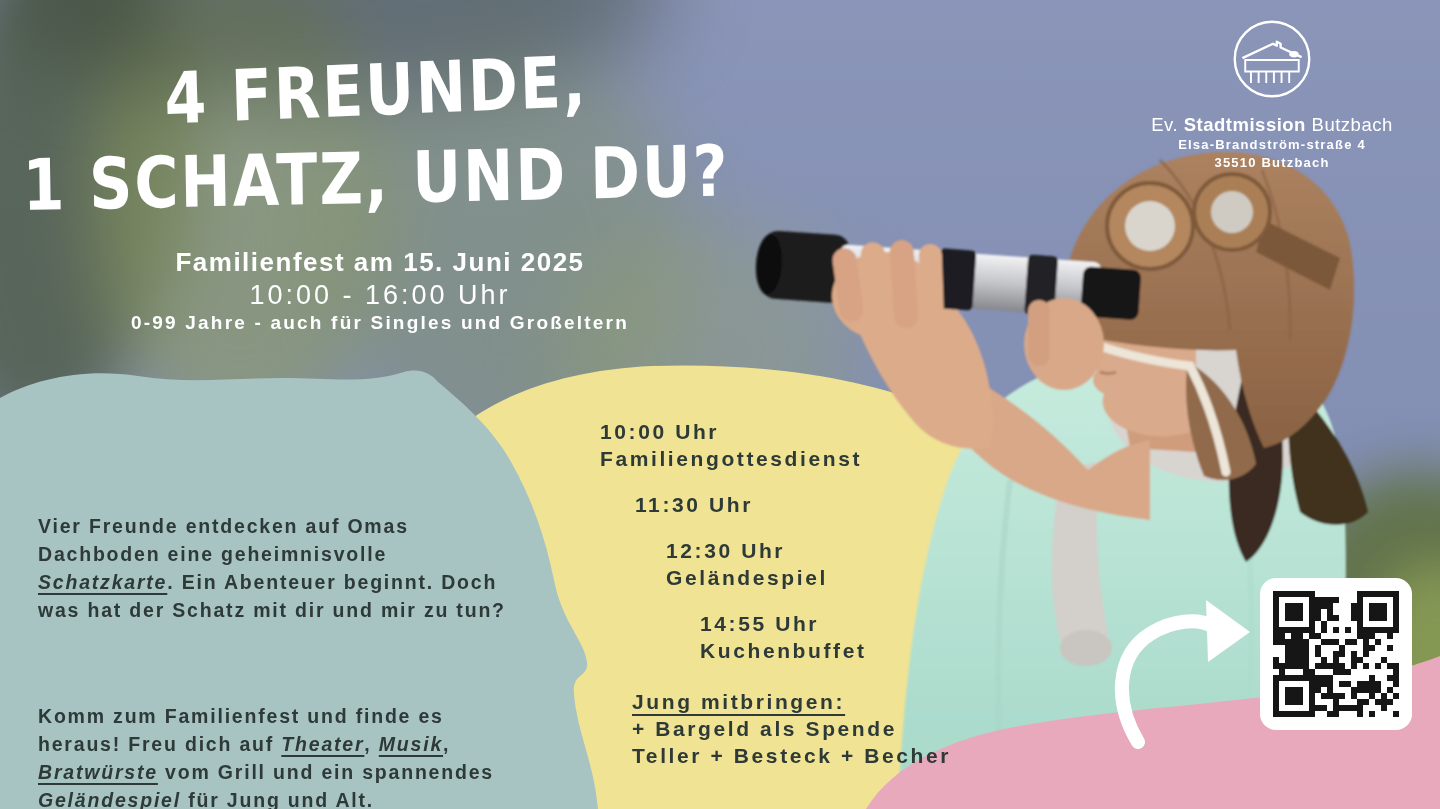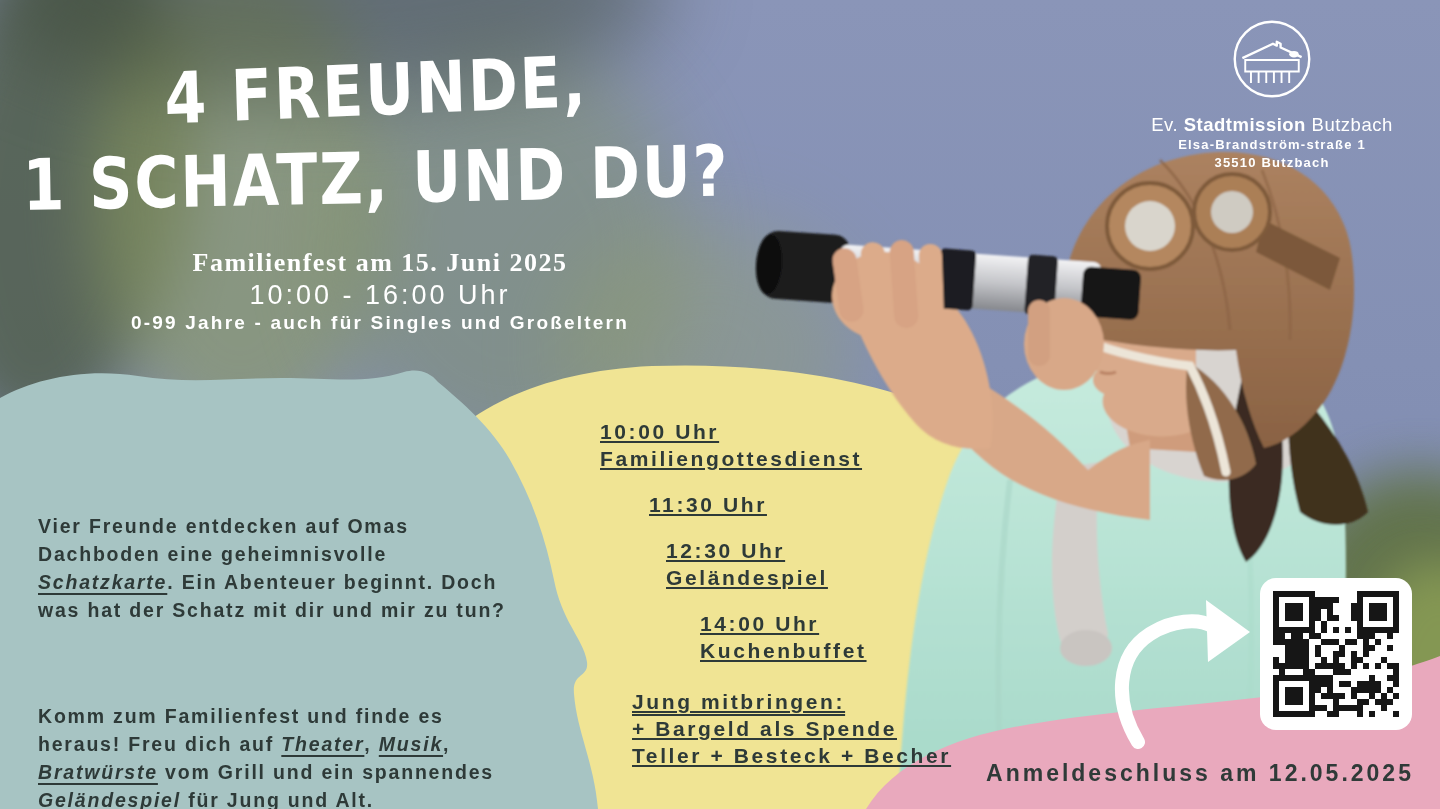--- a/index.html
+++ b/index.html
@@ -9,38 +9,38 @@
   .abs{position:absolute;}
   .blob{position:absolute;border-radius:50%;}
   
   .z1{z-index:1;} .z6{z-index:6;} .z10{z-index:10;}
   
   .title{left:14px;top:46px;width:724px;text-align:center;color:#ffffff;
     font-family:"DejaVu Sans",sans-serif;font-weight:bold;letter-spacing:2px;}
   .title .l1{font-size:60px;line-height:88px;transform:scale(1,1.18) rotate(-2deg);}
   .title .l2{font-size:60px;line-height:88px;transform:scale(1,1.18) rotate(-1deg);}
   .subtitle{left:95px;top:246px;width:570px;text-align:center;color:#ffffff;}
-  .subtitle .s1{font-size:26px;font-weight:700;letter-spacing:1.5px;line-height:33px;font-family:Liberation Serif, serif;}
+  .subtitle .s1{font-size:26px;font-weight:700;letter-spacing:1.5px;line-height:33px;}
   .subtitle .s2{font-size:27px;font-weight:400;letter-spacing:3px;line-height:33px;}
   .subtitle .s3{font-size:19px;font-weight:700;letter-spacing:2.2px;line-height:22px;}
   
   .logo{right:18px;top:16px;width:300px;text-align:center;color:#ffffff;}
   .logo .orgline{font-size:18.5px;letter-spacing:0.5px;margin-top:12px;}
   .logo .orgline b{font-weight:700;}
   .logo .addr{font-size:13px;font-weight:700;letter-spacing:1.2px;line-height:18px;}
   
   .intro{left:38px;top:456px;width:540px;color:#2e3a38;font-size:19.5px;
     font-weight:700;letter-spacing:1.8px;line-height:28px;white-space:pre-wrap;}
   .intro p{margin:0 0 22px 0;}
   .u{text-decoration:underline;text-underline-offset:4px;text-decoration-thickness:2px;font-style:italic;}
   
   .schedule{left:600px;top:418px;width:430px;color:#2e3a38;font-size:21px;
-    font-weight:700;letter-spacing:2.6px;line-height:27px;text-decoration:underline;}
+    font-weight:700;letter-spacing:2.6px;line-height:27px;}
   .sched-item{margin-bottom:19px;}
-  .sched-item:nth-child(2){margin-left:49px;}
+  .sched-item:nth-child(2){margin-left:35px;}
   .sched-item:nth-child(3){margin-left:66px;}
   .sched-item:nth-child(4){margin-left:100px;}
   .bring{margin-left:32px;margin-top:24px;}
   .bring .bh{text-decoration:underline;text-underline-offset:5px;text-decoration-thickness:2px;}
   
   .deadline{left:960px;top:760px;width:480px;text-align:center;color:#2f3a38;
     font-size:23px;font-weight:700;letter-spacing:3px;}
   
   .qr-card{left:1260px;top:578px;width:152px;height:152px;background:#ffffff;
     border-radius:16px;display:flex;align-items:center;justify-content:center;}
@@ -595,21 +595,21 @@
 
   <div class="abs logo z10">
     <svg width="86" height="86" viewBox="0 0 90 90" style="display:block;margin:0 auto;">
       <circle cx="45" cy="45" r="39" fill="none" stroke="#ffffff" stroke-width="2.5"></circle>
       <path d="M14 44 L46 29 L50 31 L50 27 L54 29 L54 33 L76 43" fill="none" stroke="#ffffff" stroke-width="2.5" stroke-linejoin="round"></path>
       <path d="M17 46 L73 46 L73 58 L17 58 Z" fill="none" stroke="#ffffff" stroke-width="2"></path>
       <path d="M23 58 V70 M31 58 V70 M39 58 V70 M47 58 V70 M55 58 V70 M63 58 V70" stroke="#ffffff" stroke-width="2"></path>
       <ellipse cx="68" cy="40" rx="5" ry="3.5" fill="#ffffff"></ellipse>
     </svg>
     <div class="orgline"><span>Ev. </span><b>Stadtmission</b><span> Butzbach</span></div>
-    <div class="addr">Elsa-Brandström-straße 1</div>
+    <div class="addr">Elsa-Brandström-straße 4</div>
     <div class="addr">35510 Butzbach</div>
   </div>
 
   <div class="abs intro z10">
     <p><span>Vier Freunde entdecken auf Omas
 Dachboden eine geheimnisvolle
 </span><span class="u">Schatzkarte</span><span>. Ein Abenteuer beginnt. Doch
 was hat der Schatz mit dir und mir zu tun?</span></p>
     <p><span>Komm zum Familienfest und finde es
 heraus! Freu dich auf </span><span class="u">Theater</span><span>, </span><span class="u">Musik</span><span>,
@@ -625,25 +625,24 @@
       <div>Familiengottesdienst</div>
     </div>
     <div class="sched-item">
       <div>11:30 Uhr</div>
     </div>
     <div class="sched-item">
       <div>12:30 Uhr</div>
       <div>Geländespiel</div>
     </div>
     <div class="sched-item">
-      <div>14:00 Uhr</div>
+      <div>14:55 Uhr</div>
       <div>Kuchenbuffet</div>
     </div>
     <div class="bring">
       <div class="bh">Jung mitbringen:</div>
       <div>+ Bargeld als Spende</div>
       <div>Teller + Besteck + Becher</div>
     </div>
   </div>
 
-  <div class="abs deadline z10">Anmeldeschluss am 12.05.2025</div>
 
 </div>
 
 </body></html>

